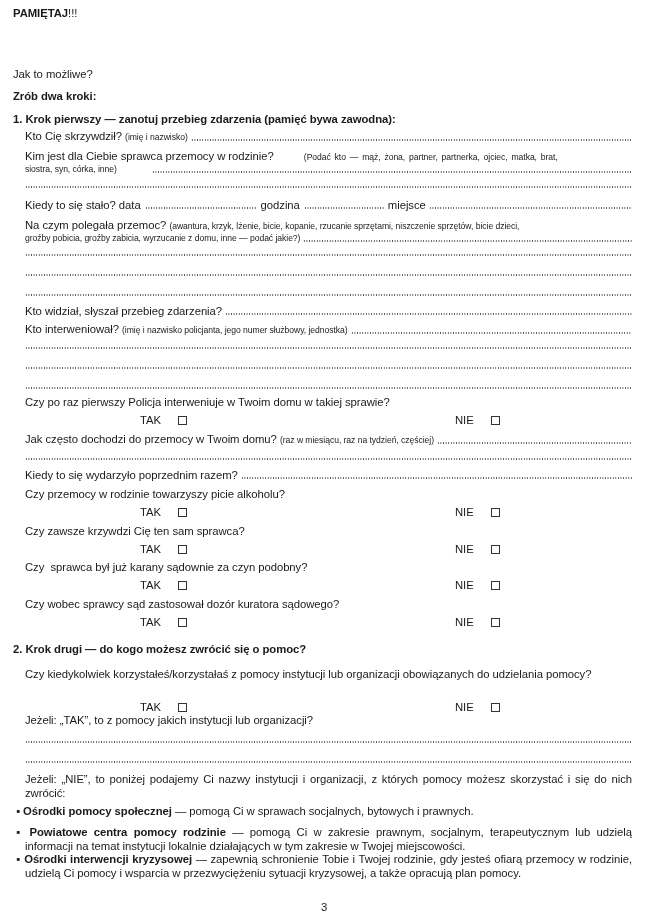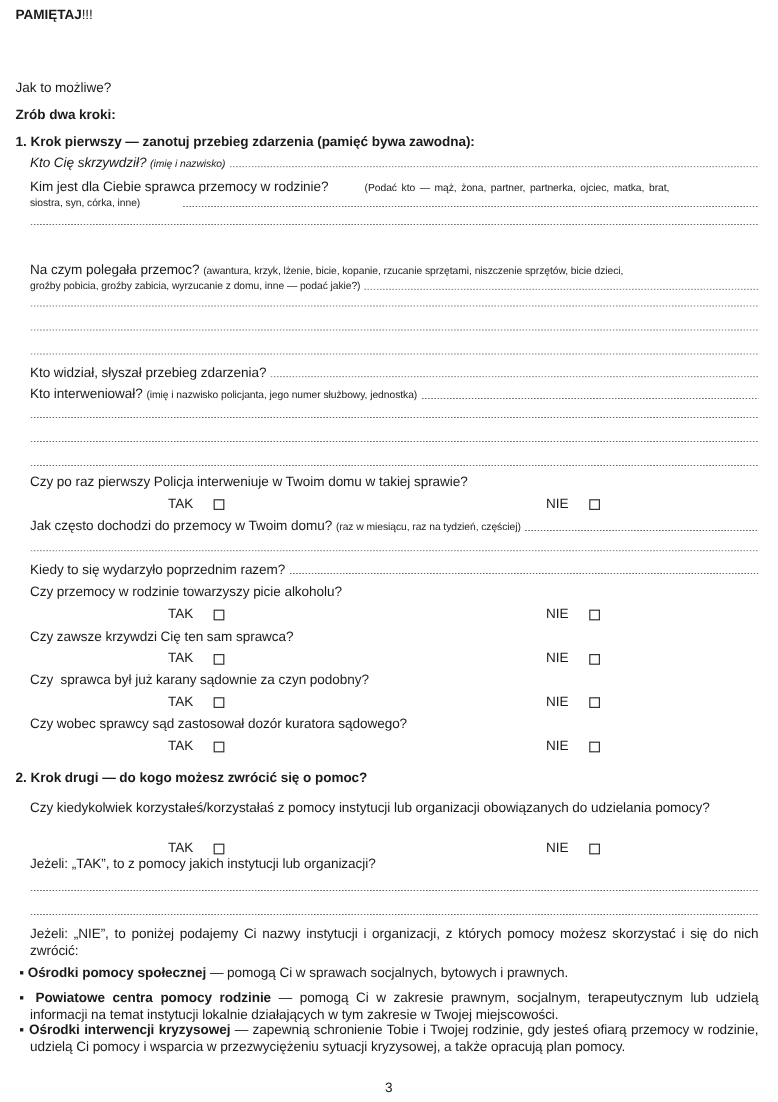--- a/index.html
+++ b/index.html
@@ -46,35 +46,43 @@
 <div class="page">
 
   <div class="abs top b" style="top:6px;"><span>PAMIĘTAJ</span><span style="font-weight:normal;">!!!</span></div>
 
 
   <div class="abs top" style="top:67px;">Jak to możliwe?</div>
   <div class="abs top b" style="top:89px;">Zrób dwa kroki:</div>
 
   <div class="abs top b" style="top:112px;">1. Krok pierwszy — zanotuj przebieg zdarzenia (pamięć bywa zawodna):</div>
 
-  <div class="abs ind row" style="top:129px; width:607px;font-style:italic;">
+  <div class="abs ind row" style="top:129px; width:607px;">
     <span>Kto Cię skrzywdził?</span>&nbsp;<span class="s">(imię i nazwisko)</span>
     <span class="grow"></span>
   </div>
 
   <div class="abs ind" style="top:149px; width:607px;">
     <span>Kim jest dla Ciebie sprawca przemocy w rodzinie?</span>
     <span class="s" style="word-spacing:1.5px;padding-left:27px;">(Podać kto — mąż, żona, partner, partnerka, ojciec, matka, brat,</span>
   </div>
   <div class="abs ind row" style="top:162px; width:607px;gap:32px;">
     <span class="s">siostra, syn, córka, inne)</span>
     <span class="grow"></span>
   </div>
   <div class="fill" style="left:25px; top:186px; width:607px;"></div>
 
+  <div class="abs ind row" style="top:198px; width:607px;">
+    <span>Kiedy to się stało? data</span>
+    <span class="inl" style="width:112px; margin:0 4px;"></span>
+    <span>godzina</span>
+    <span class="inl" style="width:80px; margin:0 4px;"></span>
+    <span>miejsce</span>
+    <span class="grow"></span>
+  </div>
 
   <div class="abs ind" style="top:218px; width:607px;">
     <span>Na czym polegała przemoc?</span>
     <span class="s">(awantura, krzyk, lżenie, bicie, kopanie, rzucanie sprzętami, niszczenie sprzętów, bicie dzieci,</span>
   </div>
   <div class="abs ind row" style="top:231px; width:607px;">
     <span class="s">groźby pobicia, groźby zabicia, wyrzucanie z domu, inne — podać jakie?)</span>
     <span class="grow"></span>
   </div>
   <div class="fill" style="left:25px; top:254px; width:607px;"></div>

